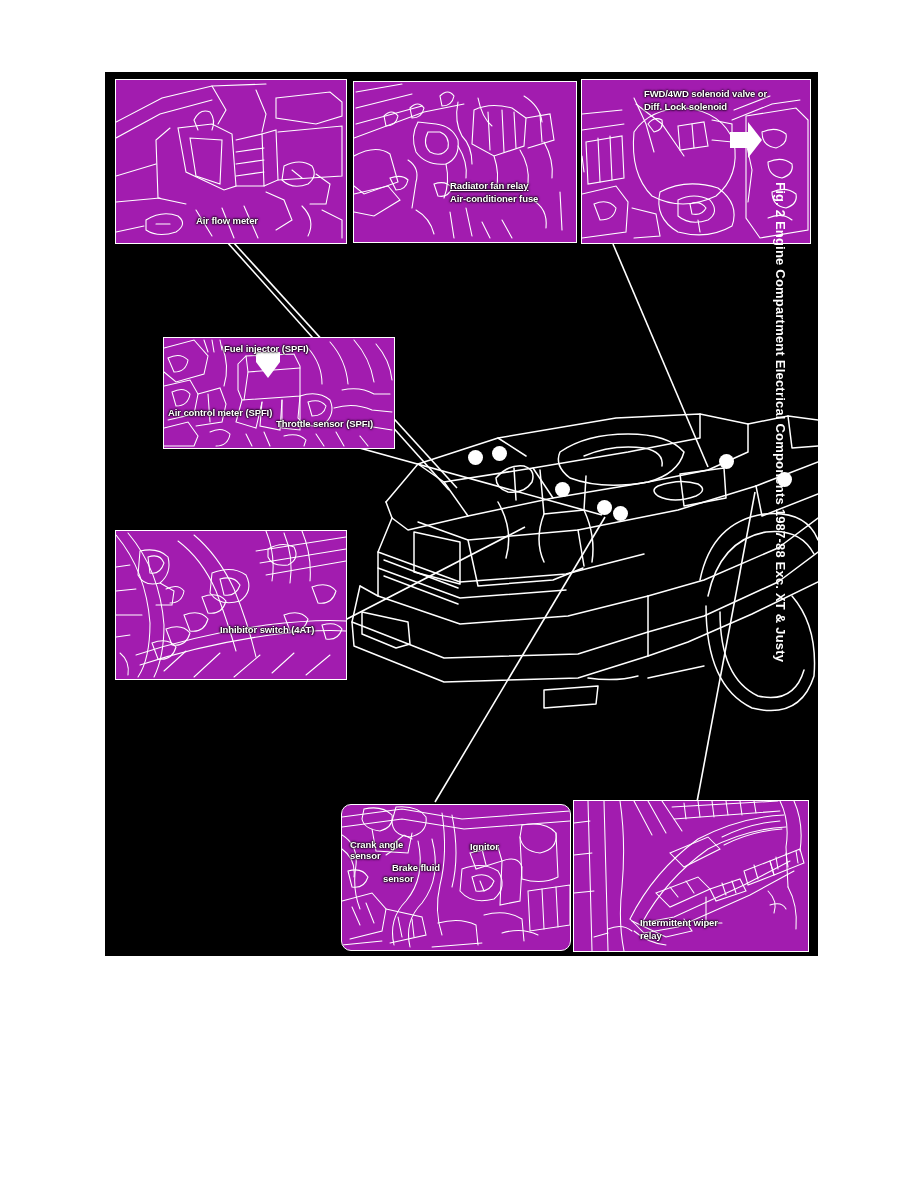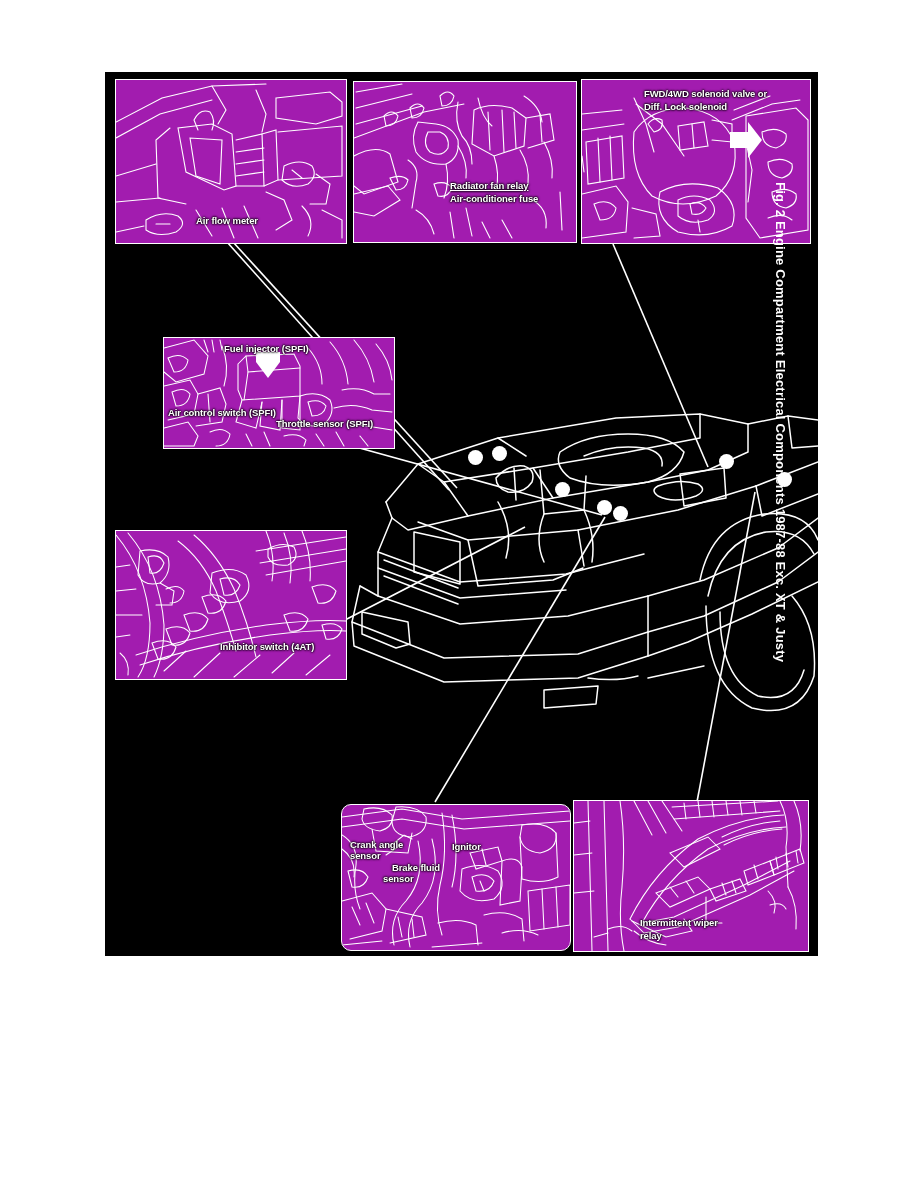--- a/index.html
+++ b/index.html
@@ -313,21 +313,21 @@
             <path d="M0 90 L24 84 L34 98 L30 108 L0 108"></path>
             <path d="M46 94 Q58 88 66 96 Q64 108 52 108"></path>
             <path d="M82 96 L88 108 M100 94 L106 108"></path>
             <path d="M120 98 Q134 94 142 102 L140 108"></path>
             <path d="M152 96 L160 108 M172 94 L180 108"></path>
             <path d="M196 98 L204 108"></path>
           </g>
         </svg>
       </div>
       <div class="lbl" style="left:60px;top:5px;">Fuel injector (SPFI)</div>
-      <div class="lbl" style="left:4px;top:69px;">Air control switch (SPFI)</div>
+      <div class="lbl" style="left:4px;top:69px;">Air control meter (SPFI)</div>
       <div class="lbl" style="left:112px;top:80px;">Throttle sensor (SPFI)</div>
     </div>
 
     <div class="panel" style="left:10px;top:458px;width:230px;height:148px;">
       <div class="art">
         <svg viewBox="0 0 230 148" preserveAspectRatio="none">
           <g stroke="#ffffff" stroke-width="1.05" fill="none" stroke-linecap="round">
 
             <path d="M0 4 Q30 40 34 92 Q34 128 22 146"></path>
             <path d="M12 2 Q44 40 48 94 Q48 126 38 146"></path>
@@ -359,21 +359,21 @@
             <path d="M168 84 Q184 78 192 88 Q188 102 174 100Z"></path>
             <path d="M206 94 Q220 90 226 98 Q222 110 210 108Z"></path>
 
             <path d="M48 140 L70 120 M78 146 L104 122 M118 146 L144 124"></path>
             <path d="M156 142 L178 122 M190 144 L214 124"></path>
             <path d="M0 106 L14 104"></path>
             <path d="M4 122 Q14 130 12 144"></path>
           </g>
         </svg>
       </div>
-      <div class="lbl" style="left:104px;top:110px;">Inhibitor switch (4AT)</div>
+      <div class="lbl" style="left:104px;top:93px;">Inhibitor switch (4AT)</div>
     </div>
 
     <div class="panel" style="left:236px;top:732px;width:228px;height:145px;border-radius:10px;">
       <div class="art">
         <svg viewBox="0 0 228 145" preserveAspectRatio="none">
           <g stroke="#ffffff" stroke-width="1.05" fill="none" stroke-linecap="round">
 
             <path d="M0 12 L60 4 L120 14 L228 6"></path>
             <path d="M0 22 L60 14 L122 24 L228 16"></path>
 
@@ -414,21 +414,21 @@
             <path d="M142 110 Q164 104 180 114 L182 136"></path>
             <path d="M0 140 L40 136 M90 142 L140 138"></path>
             <path d="M160 128 Q180 122 196 130"></path>
           </g>
         </svg>
       </div>
       <div class="lbl" style="left:8px;top:34px;">Crank angle</div>
       <div class="lbl" style="left:8px;top:45px;">sensor</div>
       <div class="lbl" style="left:50px;top:57px;">Brake fluid</div>
       <div class="lbl" style="left:41px;top:68px;">sensor</div>
-      <div class="lbl" style="left:110px;top:36px;">Ignitor</div>
+      <div class="lbl" style="left:128px;top:36px;">Ignitor</div>
     </div>
 
     <div class="panel" style="left:468px;top:728px;width:234px;height:150px;">
       <div class="art">
         <svg viewBox="0 0 234 150" preserveAspectRatio="none">
           <g stroke="#ffffff" stroke-width="1.05" fill="none" stroke-linecap="round">
 
             <path d="M14 0 L18 150 M30 0 L34 150"></path>
             <path d="M46 0 Q52 40 48 86 Q44 120 50 150"></path>
             <path d="M0 22 L16 20 M0 54 L18 52 M0 92 L20 90"></path>

